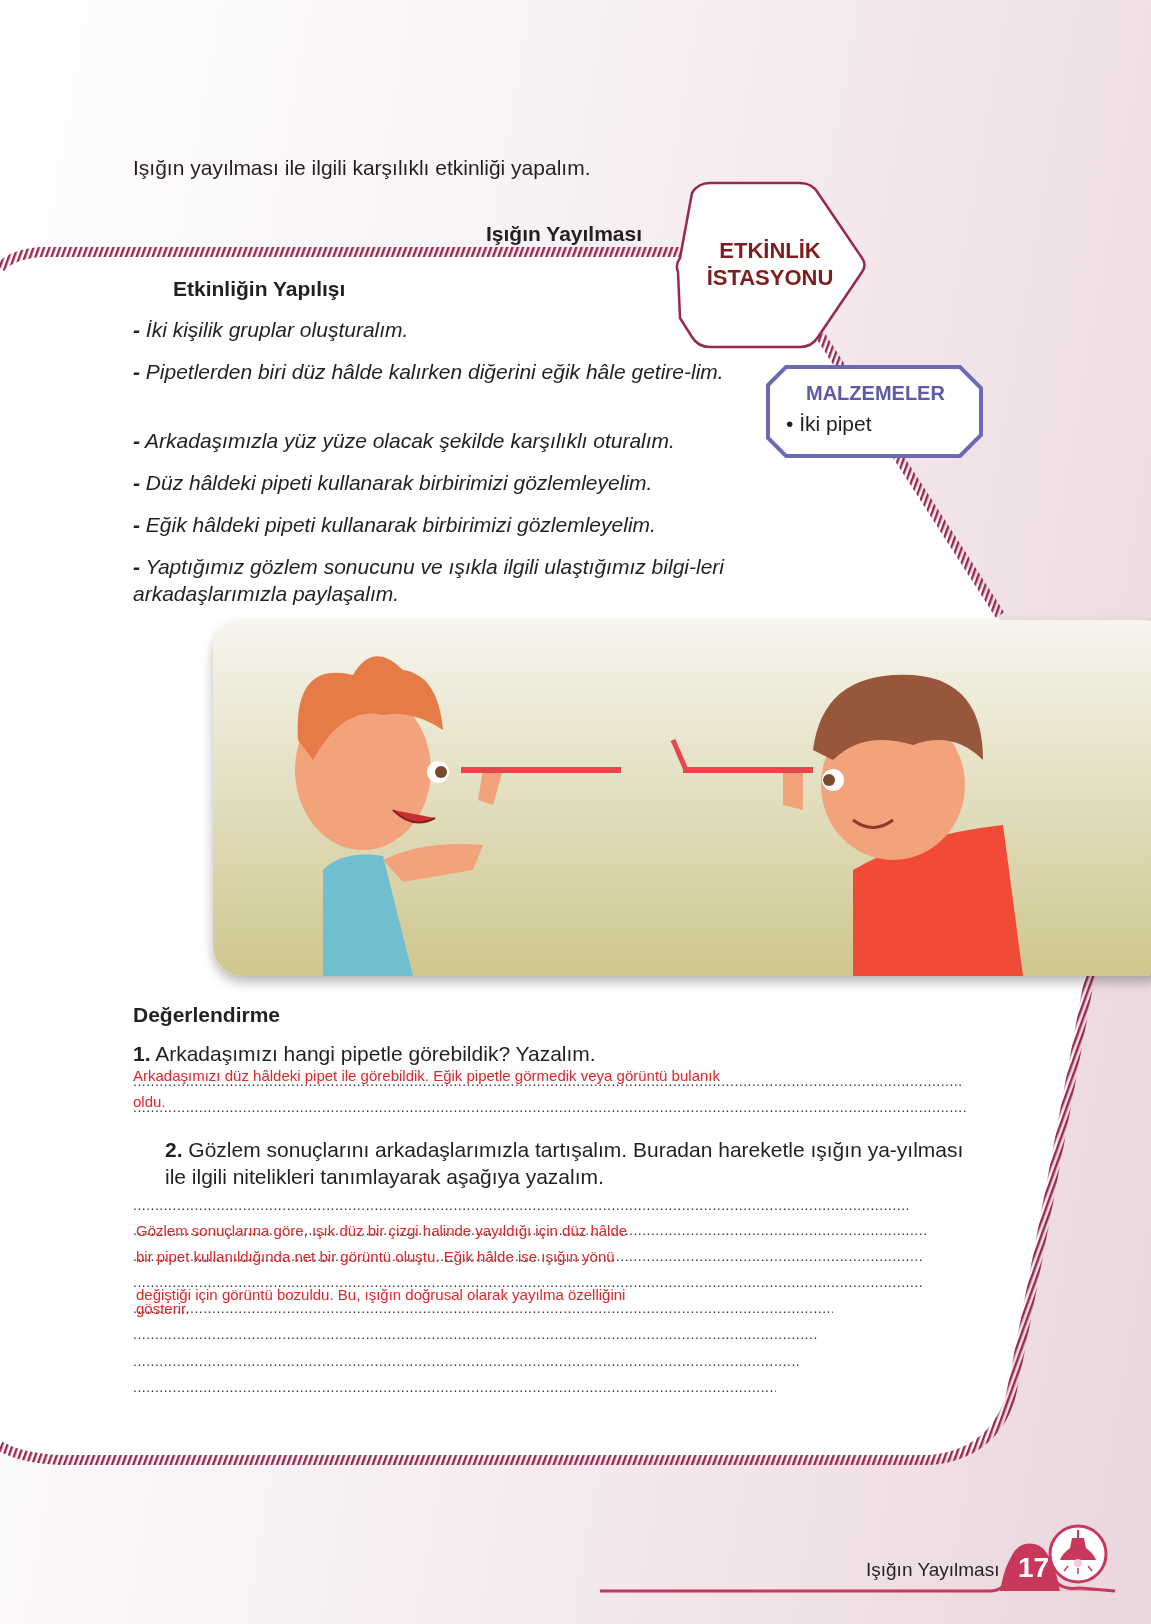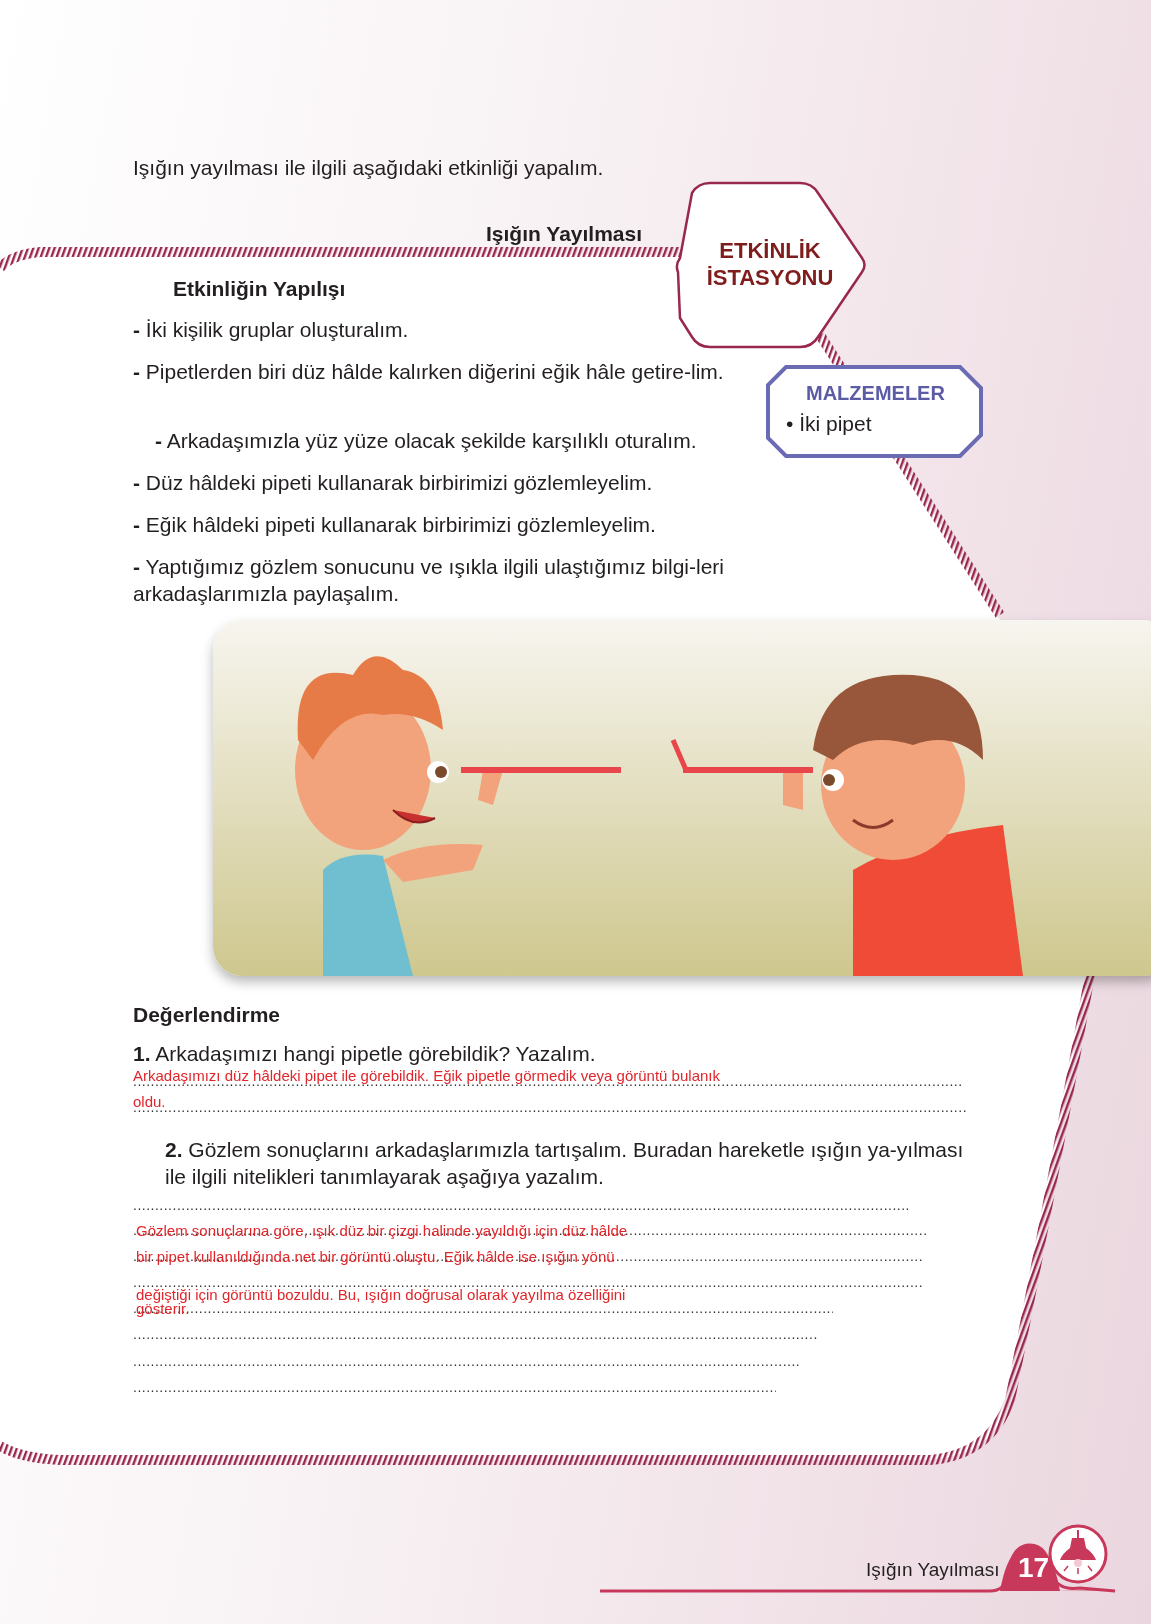--- a/index.html
+++ b/index.html
@@ -4,21 +4,21 @@
 <style>
   html,body{margin:0;padding:0;}
   body{width:1151px;height:1624px;position:relative;overflow:hidden;
        font-family:"Liberation Sans",sans-serif;color:#231f20;
        background:linear-gradient(100deg,#ffffff 0%,#f8f2f4 40%,#f1e2e8 75%,#ead6de 100%);}
   .abs{position:absolute;}
   .bgsvg{position:absolute;left:0;top:0;width:1151px;height:1624px;}
   .intro{left:133px;top:156px;font-size:21px;}
   .section-title{left:486px;top:222px;font-size:21px;font-weight:bold;}
   .steps-heading{left:133px;top:277px;font-size:21px;font-weight:bold;margin-left:40px;}
-  .step{left:133px;width:620px;font-size:21px;line-height:27px;}
+  .step{left:133px;width:620px;font-size:21px;line-height:27px;font-style:italic;}
   .step b{font-weight:bold;}
   .hex-text{left:690px;top:237px;width:160px;text-align:center;color:#7f1d1d;font-weight:bold;font-size:22px;line-height:27px;}
   .mat-title{left:806px;top:382px;color:#5b5ba6;font-weight:bold;font-size:20px;}
   .mat-item{left:786px;top:412px;font-size:21px;}
   .eval-heading{left:133px;top:1003px;font-size:21px;font-weight:bold;}
   .q{left:133px;font-size:21px;line-height:27px;}
   .ans{left:133px;color:#e0262b;font-size:15px;line-height:26px;}
   .dots{left:133px;color:#333;font-size:14px;letter-spacing:0.5px;white-space:nowrap;overflow:hidden;}
   .footer-title{left:866px;top:1559px;font-size:19px;color:#231f20;}
   .page-num{left:1018px;top:1552px;font-size:28px;font-weight:bold;color:#fff;}
@@ -79,36 +79,36 @@
     <path d="M600,130 Q610,50 700,55 Q770,60 770,140 Q740,110 700,125 Q650,110 620,140 Z" fill="#98573a"></path>
     <circle cx="620" cy="160" r="11" fill="#fff"></circle>
       <circle cx="616" cy="160" r="6" fill="#7a4a2c"></circle>
     <path d="M640,200 Q660,215 680,200" fill="none" stroke="#8a3a2a" stroke-width="3"></path>
     <path d="M570,185 L570,150 L590,150 L590,190 Z" fill="#f3a37c"></path>
     <rect x="470" y="147" width="130" height="6" fill="#e8464a"></rect>
     <path d="M473,150 L460,120" stroke="#e8464a" stroke-width="5"></path>
   </g>
 </svg>
 
-<div class="abs intro">Işığın yayılması ile ilgili aşağıdaki etkinliği yapalım.</div>
+<div class="abs intro">Işığın yayılması ile ilgili karşılıklı etkinliği yapalım.</div>
 <div class="abs section-title">Işığın Yayılması</div>
 
 <div class="abs hex-text">
   <div>ETKİNLİK</div>
   <div>İSTASYONU</div>
 </div>
 
 <div class="abs mat-title">MALZEMELER</div>
 <div class="abs mat-item">• İki pipet</div>
 
 <div class="abs steps-heading">Etkinliğin Yapılışı</div>
 
 <div class="abs step" style="top:316px;"><b>-</b><span> İki kişilik gruplar oluşturalım.</span></div>
 <div class="abs step" style="top:358px;"><b>-</b><span> Pipetlerden biri düz hâlde kalırken diğerini eğik hâle getire-lim.</span></div>
-<div class="abs step" style="top:427px;margin-left:22px;"><b>-</b><span> Arkadaşımızla yüz yüze olacak şekilde karşılıklı oturalım.</span></div>
+<div class="abs step" style="top:427px;"><b>-</b><span> Arkadaşımızla yüz yüze olacak şekilde karşılıklı oturalım.</span></div>
 <div class="abs step" style="top:469px;"><b>-</b><span> Düz hâldeki pipeti kullanarak birbirimizi gözlemleyelim.</span></div>
 <div class="abs step" style="top:511px;"><b>-</b><span> Eğik hâldeki pipeti kullanarak birbirimizi gözlemleyelim.</span></div>
 <div class="abs step" style="top:553px;"><b>-</b><span> Yaptığımız gözlem sonucunu ve ışıkla ilgili ulaştığımız bilgi-leri arkadaşlarımızla paylaşalım.</span></div>
 
 <div class="abs eval-heading">Değerlendirme</div>
 
 <div class="abs q" style="top:1040px;width:780px;"><b>1.</b><span> Arkadaşımızı hangi pipetle görebildik? Yazalım.</span></div>
 <div class="abs dots" style="top:1073px;width:830px;">...........................................................................................................................................................................................................................</div>
 <div class="abs ans" style="top:1063px;white-space:nowrap;">Arkadaşımızı düz hâldeki pipet ile görebildik. Eğik pipetle görmedik veya görüntü bulanık</div>
 <div class="abs dots" style="top:1099px;width:835px;">...........................................................................................................................................................................................................................</div>

